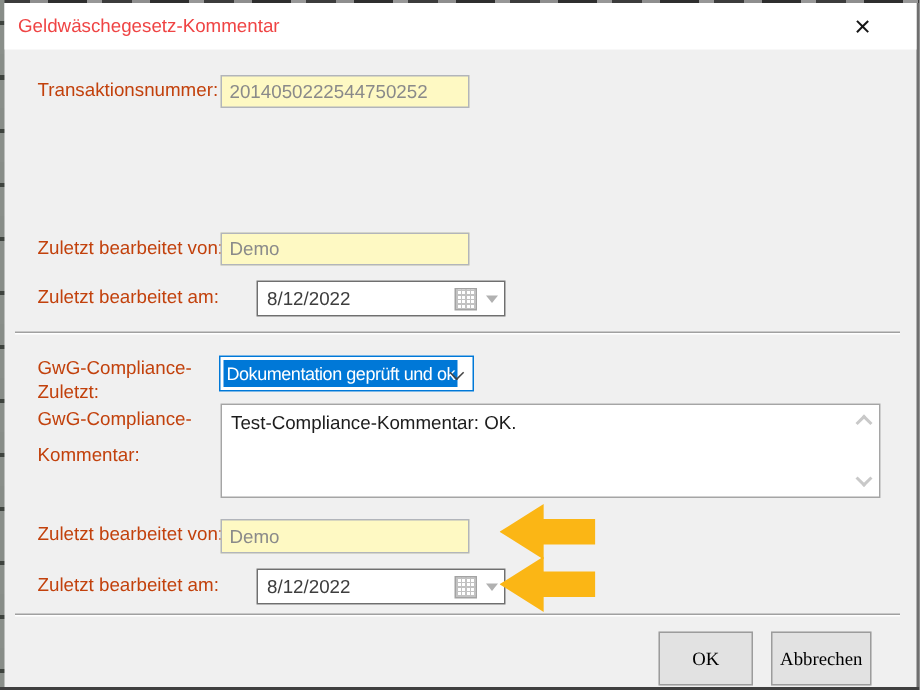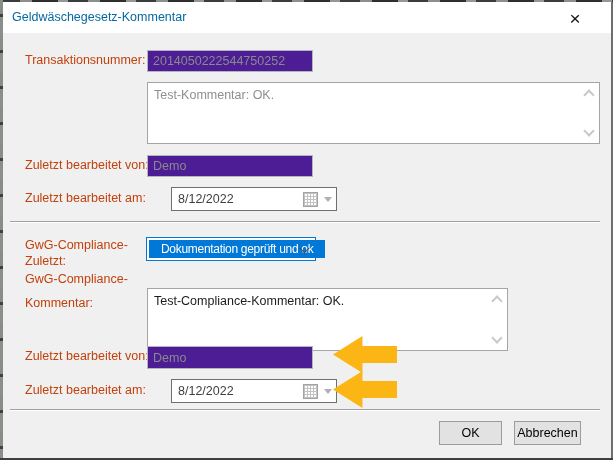--- a/index.html
+++ b/index.html
@@ -7,27 +7,27 @@
          font-family:"Liberation Sans",sans-serif;overflow:hidden;}
   
   .bg-top{position:absolute;left:0;top:0;width:613px;height:2px;
     background:repeating-linear-gradient(90deg,#3c3c3c 0 20px,#8e8e8e 20px 32px,#2e2e2e 32px 58px,#979797 58px 68px);}
   .bg-left{position:absolute;left:0;top:0;width:3px;height:460px;
     background:repeating-linear-gradient(180deg,#888d88 0 14px,#3e433e 14px 17px,#8a8f8a 17px 36px);}
   .bg-right{position:absolute;right:0;top:2px;width:2px;height:458px;background:#6f6f6f;}
   .bg-bottom{position:absolute;left:0;bottom:0;width:613px;height:2px;background:#3f3f3f;}
   
   .titlebar{position:absolute;left:3px;top:2px;width:608px;height:31px;background:#ffffff;}
-  .title{position:absolute;left:9px;top:8px;font-size:12.5px;color:#0369a1;}
+  .title{position:absolute;left:9px;top:8px;font-size:12.5px;color:#ef4444;}
   .close{position:absolute;top:4px;right:22px;width:28px;height:25px;display:flex;
          align-items:center;justify-content:center;font-size:19px;font-weight:300;color:#141414;cursor:default;}
   
   .lbl{position:absolute;font-size:12.5px;color:#c2410c;white-space:nowrap;line-height:15px;}
   
-  .input{position:absolute;background:#4c1d95;border:1px solid #b2b5bb;box-sizing:border-box;
+  .input{position:absolute;background:#fef9c3;border:1px solid #b2b5bb;box-sizing:border-box;
          font-family:"Liberation Sans",sans-serif;font-size:12.5px;color:#8a8a8a;padding:0 5px;outline:none;}
   
   .ta-wrap{position:absolute;background:#fff;border:1px solid #a5a5a5;box-sizing:border-box;}
   .ta{width:100%;height:100%;border:0;outline:0;resize:none;background:transparent;
       font-family:"Liberation Sans",sans-serif;font-size:12.5px;line-height:16px;
       padding:4px 20px 4px 6px;box-sizing:border-box;overflow:hidden;}
   .ta.muted{color:#8f8f8f;}
   .ta.dark{color:#1c1c1c;}
   .chev{position:absolute;width:6px;height:6px;border-right:2px solid #c9c9c9;border-bottom:2px solid #c9c9c9;}
   .chev.up{right:6px;top:8px;transform:rotate(-135deg);}
@@ -37,57 +37,52 @@
   .datefield .val{position:absolute;left:6px;top:4px;font-size:12.5px;color:#3e3e3e;}
   .cal{position:absolute;right:18px;top:4px;width:13px;height:13px;border:1px solid #a3a3a3;box-sizing:content-box;
        background:repeating-linear-gradient(0deg,#c2c2c2 0 1px,rgba(0,0,0,0) 1px 3px),
                   repeating-linear-gradient(90deg,#c2c2c2 0 1px,#ffffff 1px 3px);}
   .dd-tri{position:absolute;right:4px;top:9px;width:0;height:0;
           border-left:4px solid transparent;border-right:4px solid transparent;border-top:5px solid #b1b1b1;}
   
   .combo{position:absolute;left:146px;top:237px;width:170px;height:24px;background:#fff;
          border:1px solid #0078d7;box-sizing:border-box;}
   .combo .sel{position:absolute;left:2px;top:2px;bottom:2px;display:flex;align-items:center;
-         background:#0078d7;color:#fff;font-size:12px;letter-spacing:-0.3px;padding:0 12px;white-space:nowrap;}
+         background:#0078d7;color:#fff;font-size:12px;letter-spacing:-0.3px;padding:0 2px;white-space:nowrap;}
   .combo .chevc{position:absolute;right:7px;top:7px;width:6px;height:6px;
          border-right:1.6px solid #454545;border-bottom:1.6px solid #454545;transform:rotate(45deg);}
   
   .sep{position:absolute;left:10px;width:590px;height:0;
        border-top:1px solid #a0a0a0;border-bottom:1px solid #ffffff;}
   
   .arrow{position:absolute;width:64px;height:37px;background:#fbb615;
          clip-path:polygon(0 50%,46% 0,46% 27%,100% 27%,100% 73%,46% 73%,46% 100%);}
   
-  .btn{position:absolute;height:24px;background:#e2e2e2;border:1px solid #9c9c9c;box-sizing:border-box;
-       font-family:Liberation Sans, sans-serif;font-size:12.5px;color:#000;
+  .btn{position:absolute;height:36px;background:#e2e2e2;border:1px solid #9c9c9c;box-sizing:border-box;
+       font-family:Liberation Serif, serif;font-size:12.5px;color:#000;
        display:flex;align-items:center;justify-content:center;cursor:default;}
 </style>
 </head>
 <body>
 
 <div class="stage">
 
   <div class="bg-top"></div>
   <div class="bg-left"></div>
   <div class="bg-right"></div>
   <div class="bg-bottom"></div>
 
   <div class="titlebar">
     <div class="title">Geldwäschegesetz-Kommentar</div>
     <div class="close">×</div>
   </div>
 
   <div class="lbl" style="left:25px;top:53px;">Transaktionsnummer:</div>
   <input class="input" style="left: 147px; top: 50px; width: 166px; height: 22px;" readonly="" value="2014050222544750252">
 
-  <div class="ta-wrap" style="left:147px;top:82px;width:453px;height:62px;">
-    <textarea class="ta muted" readonly="" style="">Test-Kommentar: OK.</textarea>
-    <span class="chev up"></span>
-    <span class="chev down"></span>
-  </div>
 
   <div class="lbl" style="left:25px;top:158px;">Zuletzt bearbeitet von:</div>
   <input class="input" style="left: 147px; top: 155px; width: 166px; height: 22px;" readonly="" value="Demo">
 
   <div class="lbl" style="left:25px;top:191px;">Zuletzt bearbeitet am:</div>
   <div class="datefield" style="left:147px;top:187px;width:166px;height:24px;">
     <span class="val">8/12/2022</span>
     <span class="cal"></span>
     <span class="dd-tri"></span>
   </div>
@@ -96,21 +91,21 @@
 
   <div class="lbl" style="left:25px;top:238px;">GwG-Compliance-</div>
   <div class="lbl" style="left:25px;top:254px;">Zuletzt:</div>
   <div class="combo">
     <span class="sel">Dokumentation geprüft und ok</span>
     <span class="chevc"></span>
   </div>
 
   <div class="lbl" style="left:25px;top:272px;">GwG-Compliance-</div>
   <div class="lbl" style="left:25px;top:296px;">Kommentar:</div>
-  <div class="ta-wrap" style="left:147px;top:269px;width:361px;height:63px;margin-top:19px;">
+  <div class="ta-wrap" style="left:147px;top:269px;width:440px;height:63px;">
     <textarea class="ta dark" style="">Test-Compliance-Kommentar: OK.</textarea>
     <span class="chev up"></span>
     <span class="chev down"></span>
   </div>
 
   <div class="lbl" style="left:25px;top:349px;">Zuletzt bearbeitet von:</div>
   <input class="input" style="left: 147px; top: 346px; width: 166px; height: 23px;" readonly="" value="Demo">
   <div class="arrow" style="left:333px;top:336px;"></div>
 
   <div class="lbl" style="left:25px;top:383px;">Zuletzt bearbeitet am:</div>

